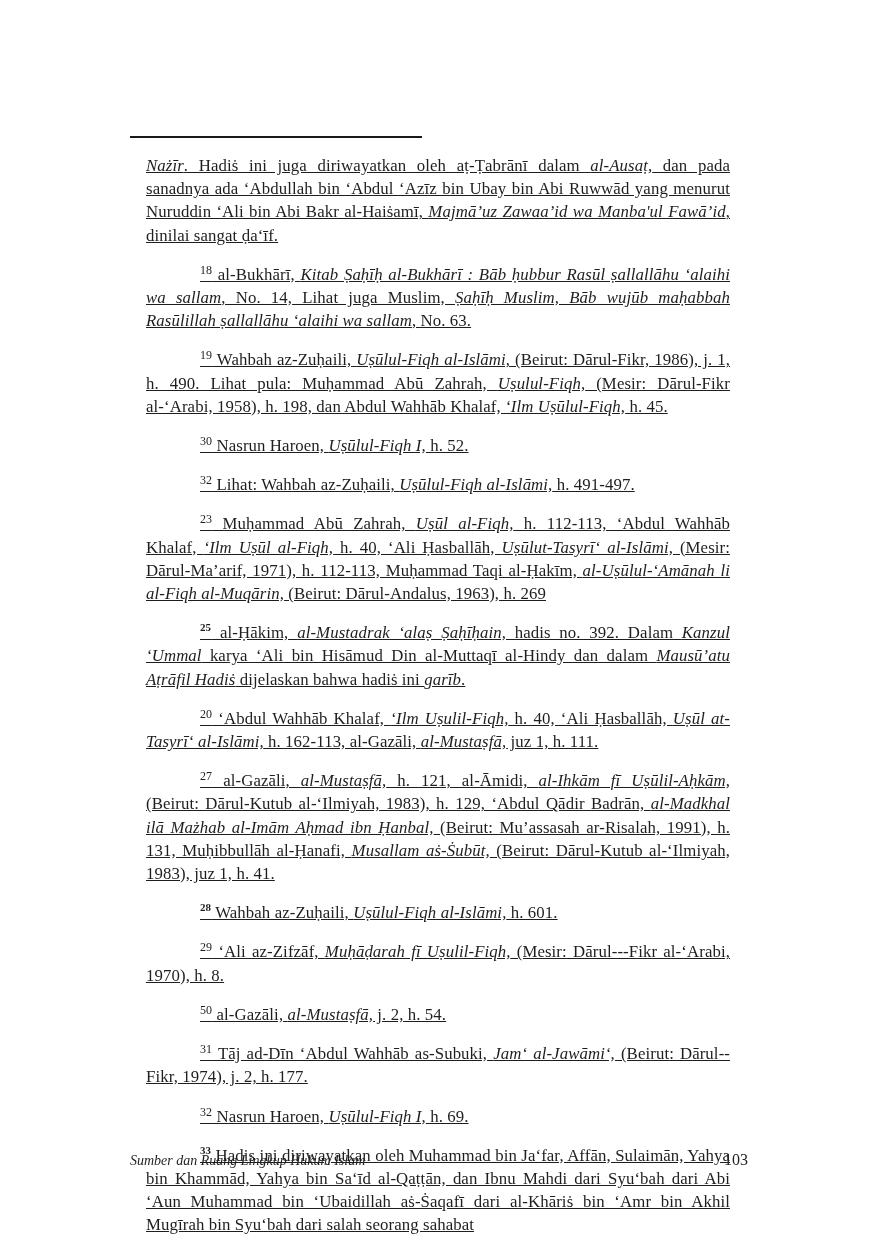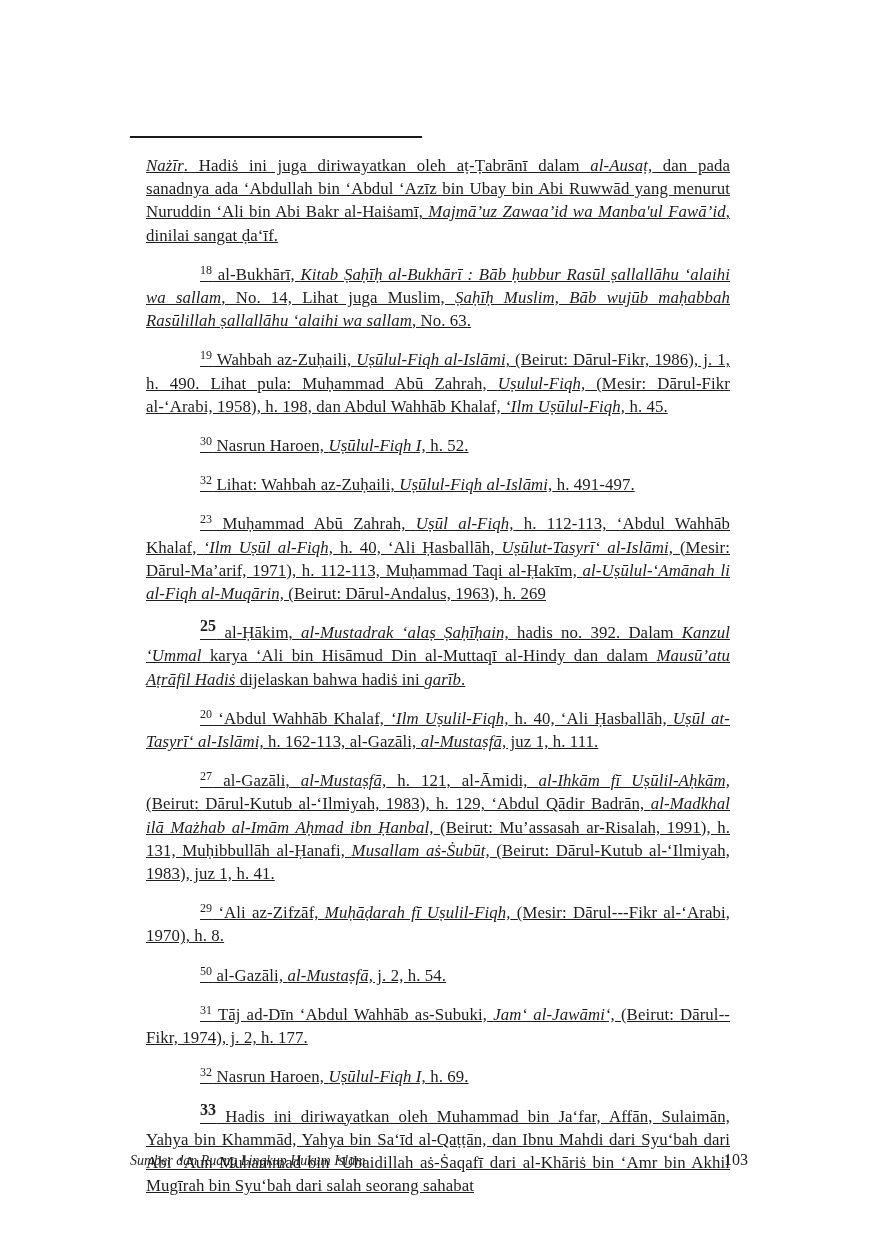--- a/index.html
+++ b/index.html
@@ -42,21 +42,21 @@
   .italic {
     font-style: italic;
   }
   sup.fn-num {
     font-size: 12px;
     line-height: 0;
     vertical-align: 6px;
   }
   sup.fn-num.bold {
     font-weight: bold;
-    font-size: 16px;
+    font-size: 11px;
     vertical-align: 7px;
   }
   .footer {
     position: absolute;
     left: 130px;
     width: 618px;
     top: 1141px;
     display: flex;
     justify-content: space-between;
     align-items: baseline;
@@ -81,20 +81,21 @@
     <div>
         <p class="para"><span class="italic">Nażīr</span><span>. Hadiṡ ini juga diriwayatkan oleh aṭ-Ṭabrānī dalam </span><span class="italic">al-Ausaṭ,</span><span> dan pada sanadnya ada ‘Abdullah bin ‘Abdul ‘Azīz bin Ubay bin Abi Ruwwād yang menurut Nuruddin ‘Ali bin Abi Bakr al-Haiṡamī, </span><span class="italic">Majmā’uz Zawaa’id wa Manba'ul Fawā’id</span><span>, dinilai sangat ḍa‘īf.</span></p>
         <p class="para indent"><sup class="fn-num">18</sup><span> al-Bukhārī, </span><span class="italic">Kitab Ṣaḥīḥ al-Bukhārī : Bāb ḥubbur Rasūl ṣallallāhu ‘alaihi wa sallam</span><span>,  No. 14, Lihat juga Muslim, </span><span class="italic">Ṣaḥīḥ Muslim, Bāb wujūb maḥabbah Rasūlillah ṣallallāhu ‘alaihi wa sallam</span><span>, No. 63.</span></p>
         <p class="para indent"><sup class="fn-num">19</sup><span> Wahbah az-Zuḥaili, </span><span class="italic">Uṣūlul-Fiqh al-Islāmi,</span><span> (Beirut: Dārul-Fikr, 1986), j. 1, h. 490. Lihat pula: Muḥammad Abū Zahrah, </span><span class="italic">Uṣulul-Fiqh,</span><span> (Mesir: Dārul-Fikr al-‘Arabi, 1958), h. 198, dan Abdul Wahhāb Khalaf, </span><span class="italic">‘Ilm Uṣūlul-Fiqh,</span><span> h. 45.</span></p>
         <p class="para indent"><sup class="fn-num">30</sup><span> Nasrun Haroen, </span><span class="italic">Uṣūlul-Fiqh I,</span><span> h. 52.</span></p>
         <p class="para indent"><sup class="fn-num">32</sup><span> Lihat: Wahbah az-Zuḥaili, </span><span class="italic">Uṣūlul-Fiqh al-Islāmi,</span><span> h. 491-497.</span></p>
         <p class="para indent"><sup class="fn-num">23</sup><span> Muḥammad Abū Zahrah, </span><span class="italic">Uṣūl al-Fiqh,</span><span> h. 112-113, ‘Abdul Wahhāb Khalaf, </span><span class="italic">‘Ilm Uṣūl al-Fiqh,</span><span> h. 40, ‘Ali Ḥasballāh, </span><span class="italic">Uṣūlut-Tasyrī‘ al-Islāmi,</span><span> (Mesir: Dārul-Ma’arif, 1971), h. 112-113, Muḥammad Taqi al-Ḥakīm, </span><span class="italic">al-Uṣūlul-‘Amānah li al-Fiqh al-Muqārin,</span><span> (Beirut: Dārul-Andalus, 1963), h. 269</span></p>
         <p class="para indent"><sup class="fn-num bold">25</sup><span> al-Ḥākim, </span><span class="italic">al-Mustadrak ‘alaṣ Ṣaḥīḥain,</span><span> hadis no. 392. Dalam </span><span class="italic">Kanzul ‘Ummal</span><span> karya ‘Ali bin Hisāmud Din al-Muttaqī al-Hindy dan dalam </span><span class="italic">Mausū’atu Aṭrāfil Hadiṡ</span><span> dijelaskan bahwa hadiṡ ini </span><span class="italic">garīb</span><span>.</span></p>
         <p class="para indent"><sup class="fn-num">20</sup><span> ‘Abdul Wahhāb Khalaf, </span><span class="italic">‘Ilm Uṣulil-Fiqh,</span><span> h. 40, ‘Ali Ḥasballāh, </span><span class="italic">Uṣūl at-Tasyrī‘ al-Islāmi,</span><span> h. 162-113, al-Gazāli, </span><span class="italic">al-Mustaṣfā,</span><span> juz 1, h. 111.</span></p>
         <p class="para indent"><sup class="fn-num">27</sup><span> al-Gazāli, </span><span class="italic">al-Mustaṣfā,</span><span> h. 121, al-Āmidi, </span><span class="italic">al-Ihkām fī Uṣūlil-Aḥkām,</span><span> (Beirut: Dārul-Kutub al-‘Ilmiyah, 1983), h. 129, ‘Abdul Qādir Badrān, </span><span class="italic">al-Madkhal ilā Mażhab al-Imām Aḥmad ibn Ḥanbal,</span><span> (Beirut: Mu’assasah ar-Risalah, 1991), h. 131, Muḥibbullāh al-Ḥanafi, </span><span class="italic">Musallam aṡ-Ṡubūt,</span><span> (Beirut: Dārul-Kutub al-‘Ilmiyah, 1983), juz 1, h. 41.</span></p>
+        <p class="para indent"><sup class="fn-num bold">28</sup><span> Wahbah az-Zuḥaili, </span><span class="italic">Uṣūlul-Fiqh al-Islāmi,</span><span> h. 601.</span></p>
         <p class="para indent"><sup class="fn-num">29</sup><span> ‘Ali az-Zifzāf, </span><span class="italic">Muḥāḍarah fī Uṣulil-Fiqh,</span><span> (Mesir: Dārul---Fikr al-‘Arabi, 1970), h. 8.</span></p>
         <p class="para indent"><sup class="fn-num">50</sup><span> al-Gazāli, </span><span class="italic">al-Mustaṣfā,</span><span> j. 2, h. 54.</span></p>
         <p class="para indent"><sup class="fn-num">31</sup><span> Tāj ad-Dīn ‘Abdul Wahhāb as-Subuki, </span><span class="italic">Jam‘ al-Jawāmi‘,</span><span> (Beirut: Dārul--Fikr, 1974), j. 2, h. 177.</span></p>
         <p class="para indent"><sup class="fn-num">32</sup><span> Nasrun Haroen, </span><span class="italic">Uṣūlul-Fiqh I,</span><span> h. 69.</span></p>
         <p class="para indent"><sup class="fn-num bold">33</sup><span>  Hadis ini diriwayatkan oleh Muhammad bin Ja‘far, Affān, Sulaimān, Yahya bin Khammād, Yahya bin Sa‘īd al-Qaṭṭān, dan Ibnu Mahdi dari Syu‘bah dari Abi ‘Aun Muhammad bin ‘Ubaidillah aṡ-Ṡaqafī dari al-Khāriṡ bin ‘Amr bin Akhil Mugīrah bin Syu‘bah dari salah seorang sahabat</span></p>
       </div>
   </div>
 
   <div class="footer">
     <span class="footer-title">Sumber dan Ruang Lingkup Hukum Islam</span>

